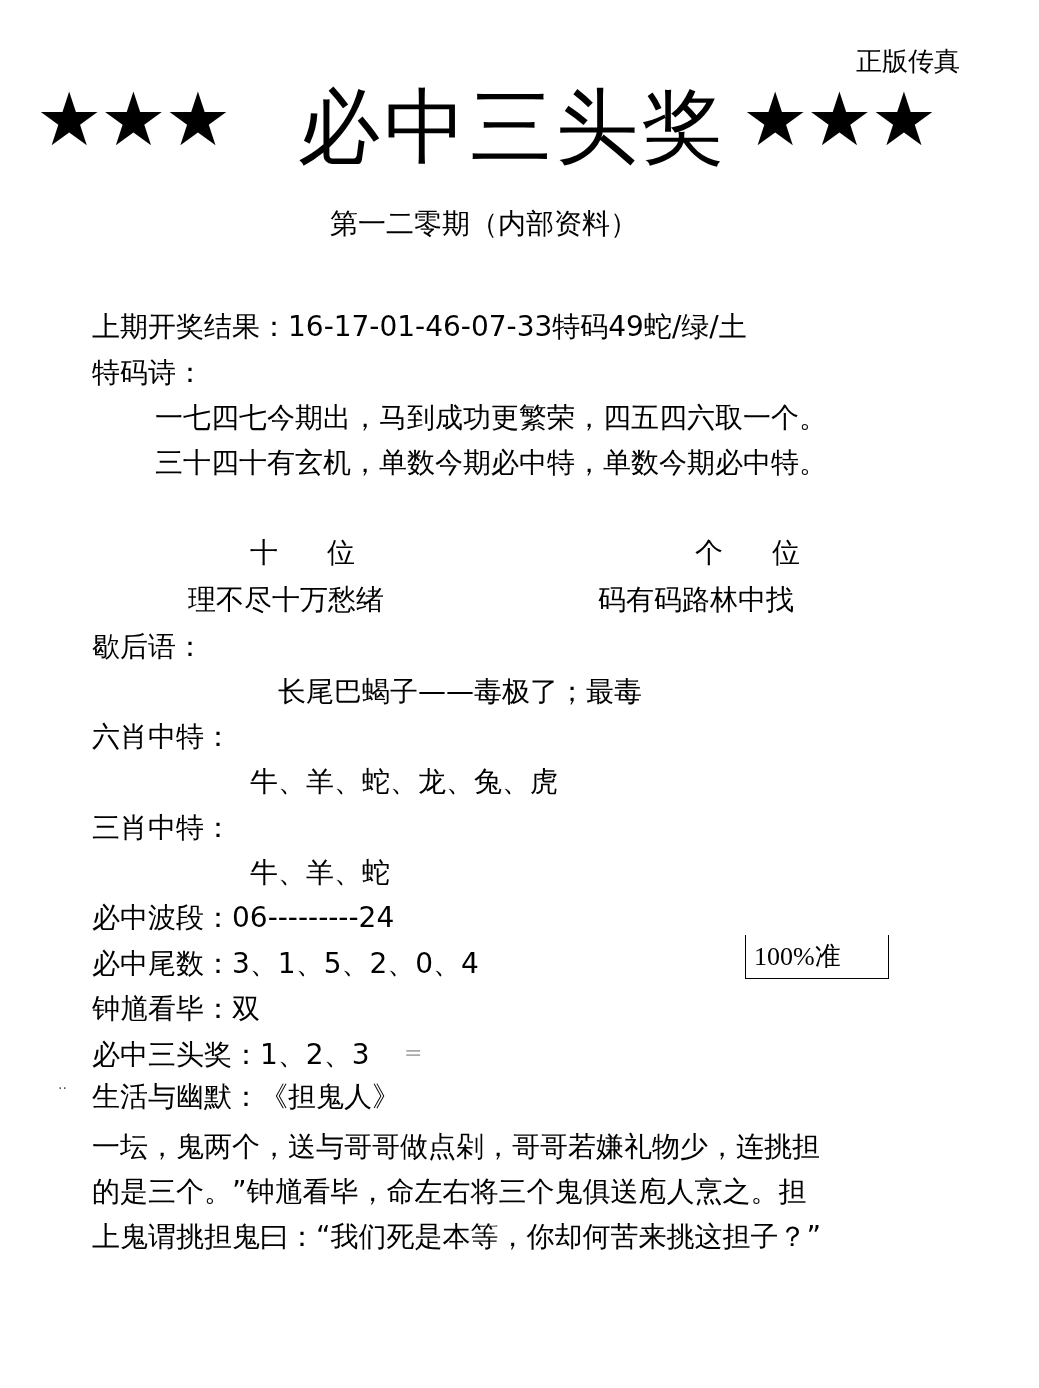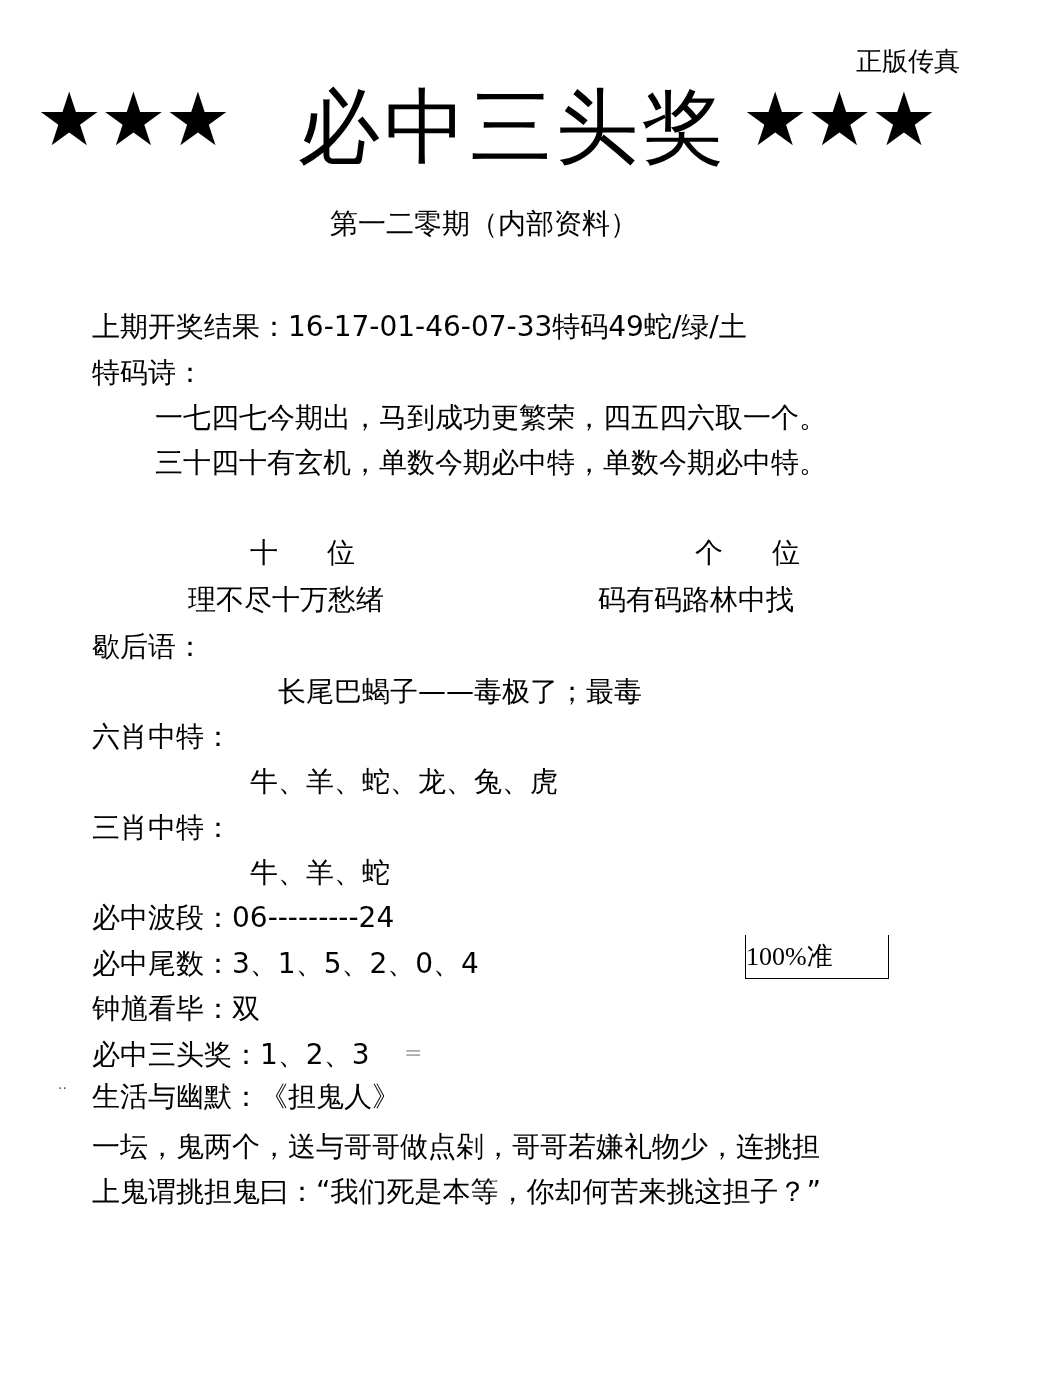--- a/index.html
+++ b/index.html
@@ -35,21 +35,21 @@
     .l-oddeven { left: 92px; top: 992px; }
     .l-head3 { left: 92px; top: 1038px; }
     .l-humor { left: 92px; top: 1080px; }
     .dots { left: 58px; top: 1080px; font-size: 14px; color: #555; }
     .ghost-mark { left: 404px; top: 1040px; font-size: 22px; color: #aaaaaa; }
     .badge {
       left: 745px; top: 935px; width: 144px; height: 44px;
       border-left: 1.5px solid #000; border-right: 1.5px solid #000; border-bottom: 1.5px solid #000;
       box-sizing: border-box;
       font-family: "Liberation Serif", "DejaVu Serif", serif; font-size: 26px;
-      padding-left: 0; line-height: 44px;
+      padding-left: 8px; line-height: 44px;
     }
     .story {
       left: 92px; top: 1124px; width: 822px;
       font-size: 28px; line-height: 45px; white-space: normal;
       text-align: justify;
     }
     .story p { margin: 0; }
     .story .indent { padding-left: 158px; }
   </style>
 </head>
@@ -88,14 +88,15 @@
 <div class="abs badge">100%准</div>
 <div class="abs line l-oddeven">钟馗看毕：双</div>
 <div class="abs line l-head3">必中三头奖：1、2、3</div>
 <div class="abs ghost-mark">=</div>
 
 <div class="abs dots">··</div>
 <div class="abs line l-humor">生活与幽默：《担鬼人》</div>
 
 <div class="abs story">
   <p>一坛，鬼两个，送与哥哥做点剁，哥哥若嫌礼物少，连挑担</p>
+  <p>的是三个。”钟馗看毕，命左右将三个鬼俱送庖人烹之。担</p>
   <p>上鬼谓挑担鬼曰：“我们死是本等，你却何苦来挑这担子？”</p>
 </div>
 
 </body></html>

